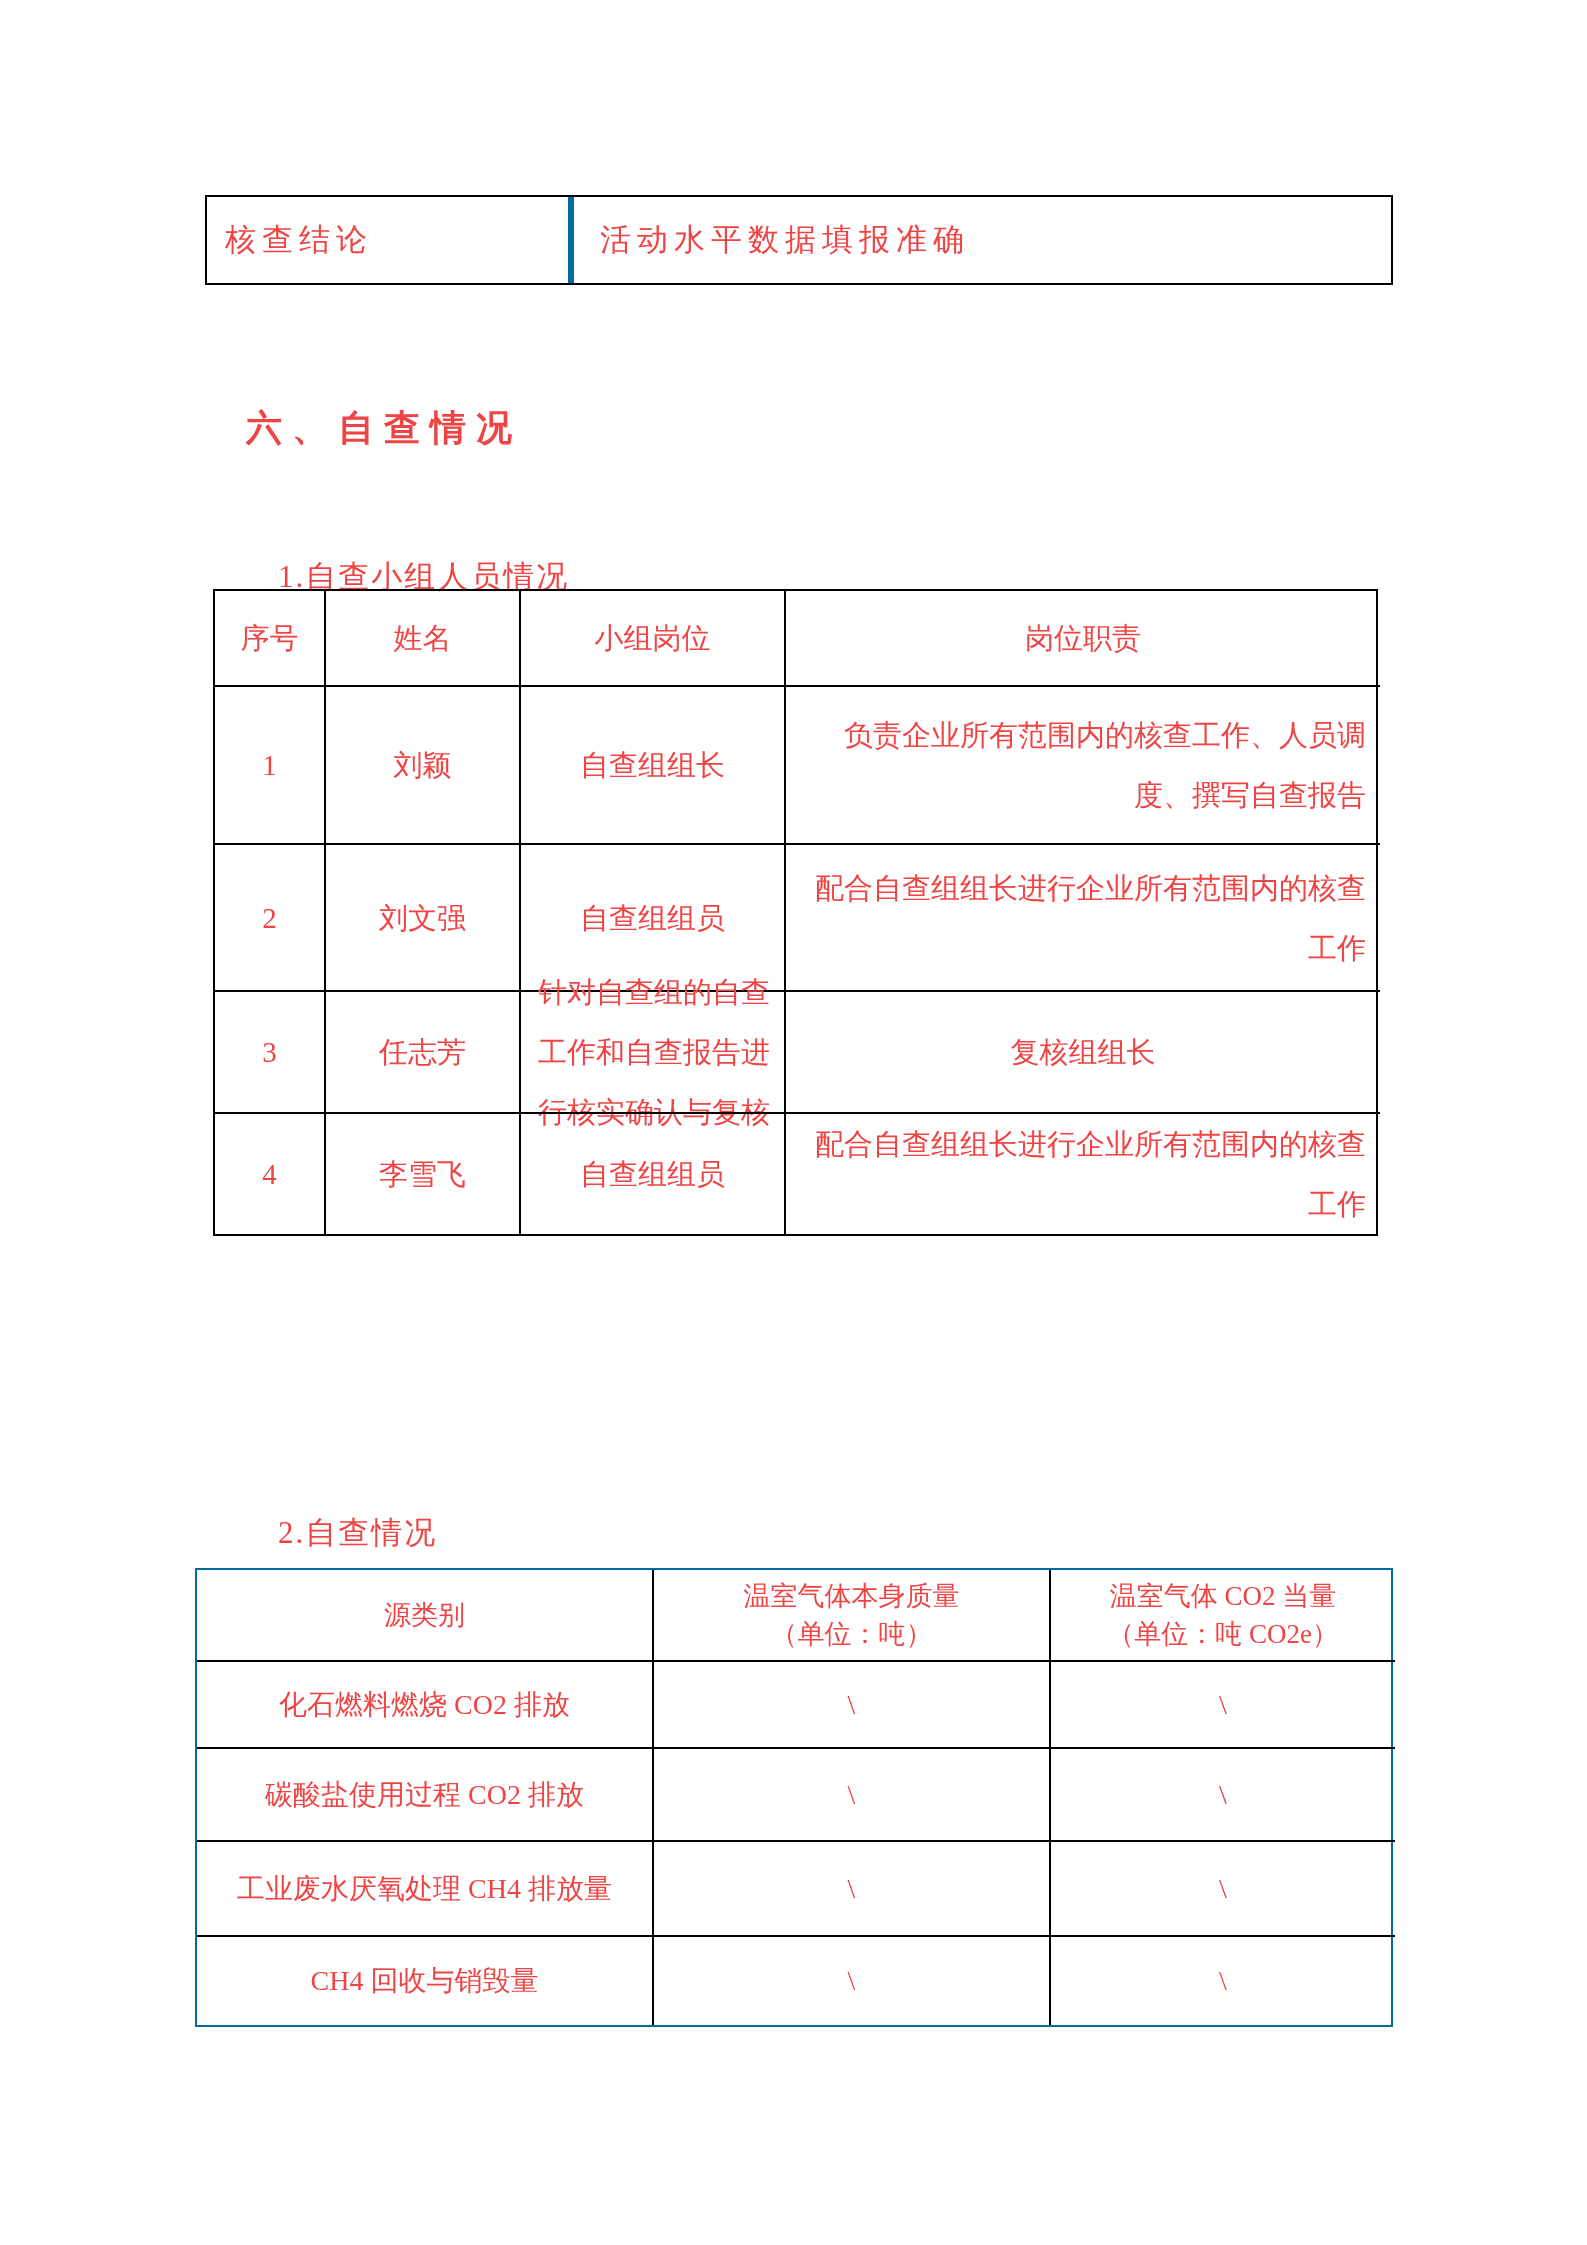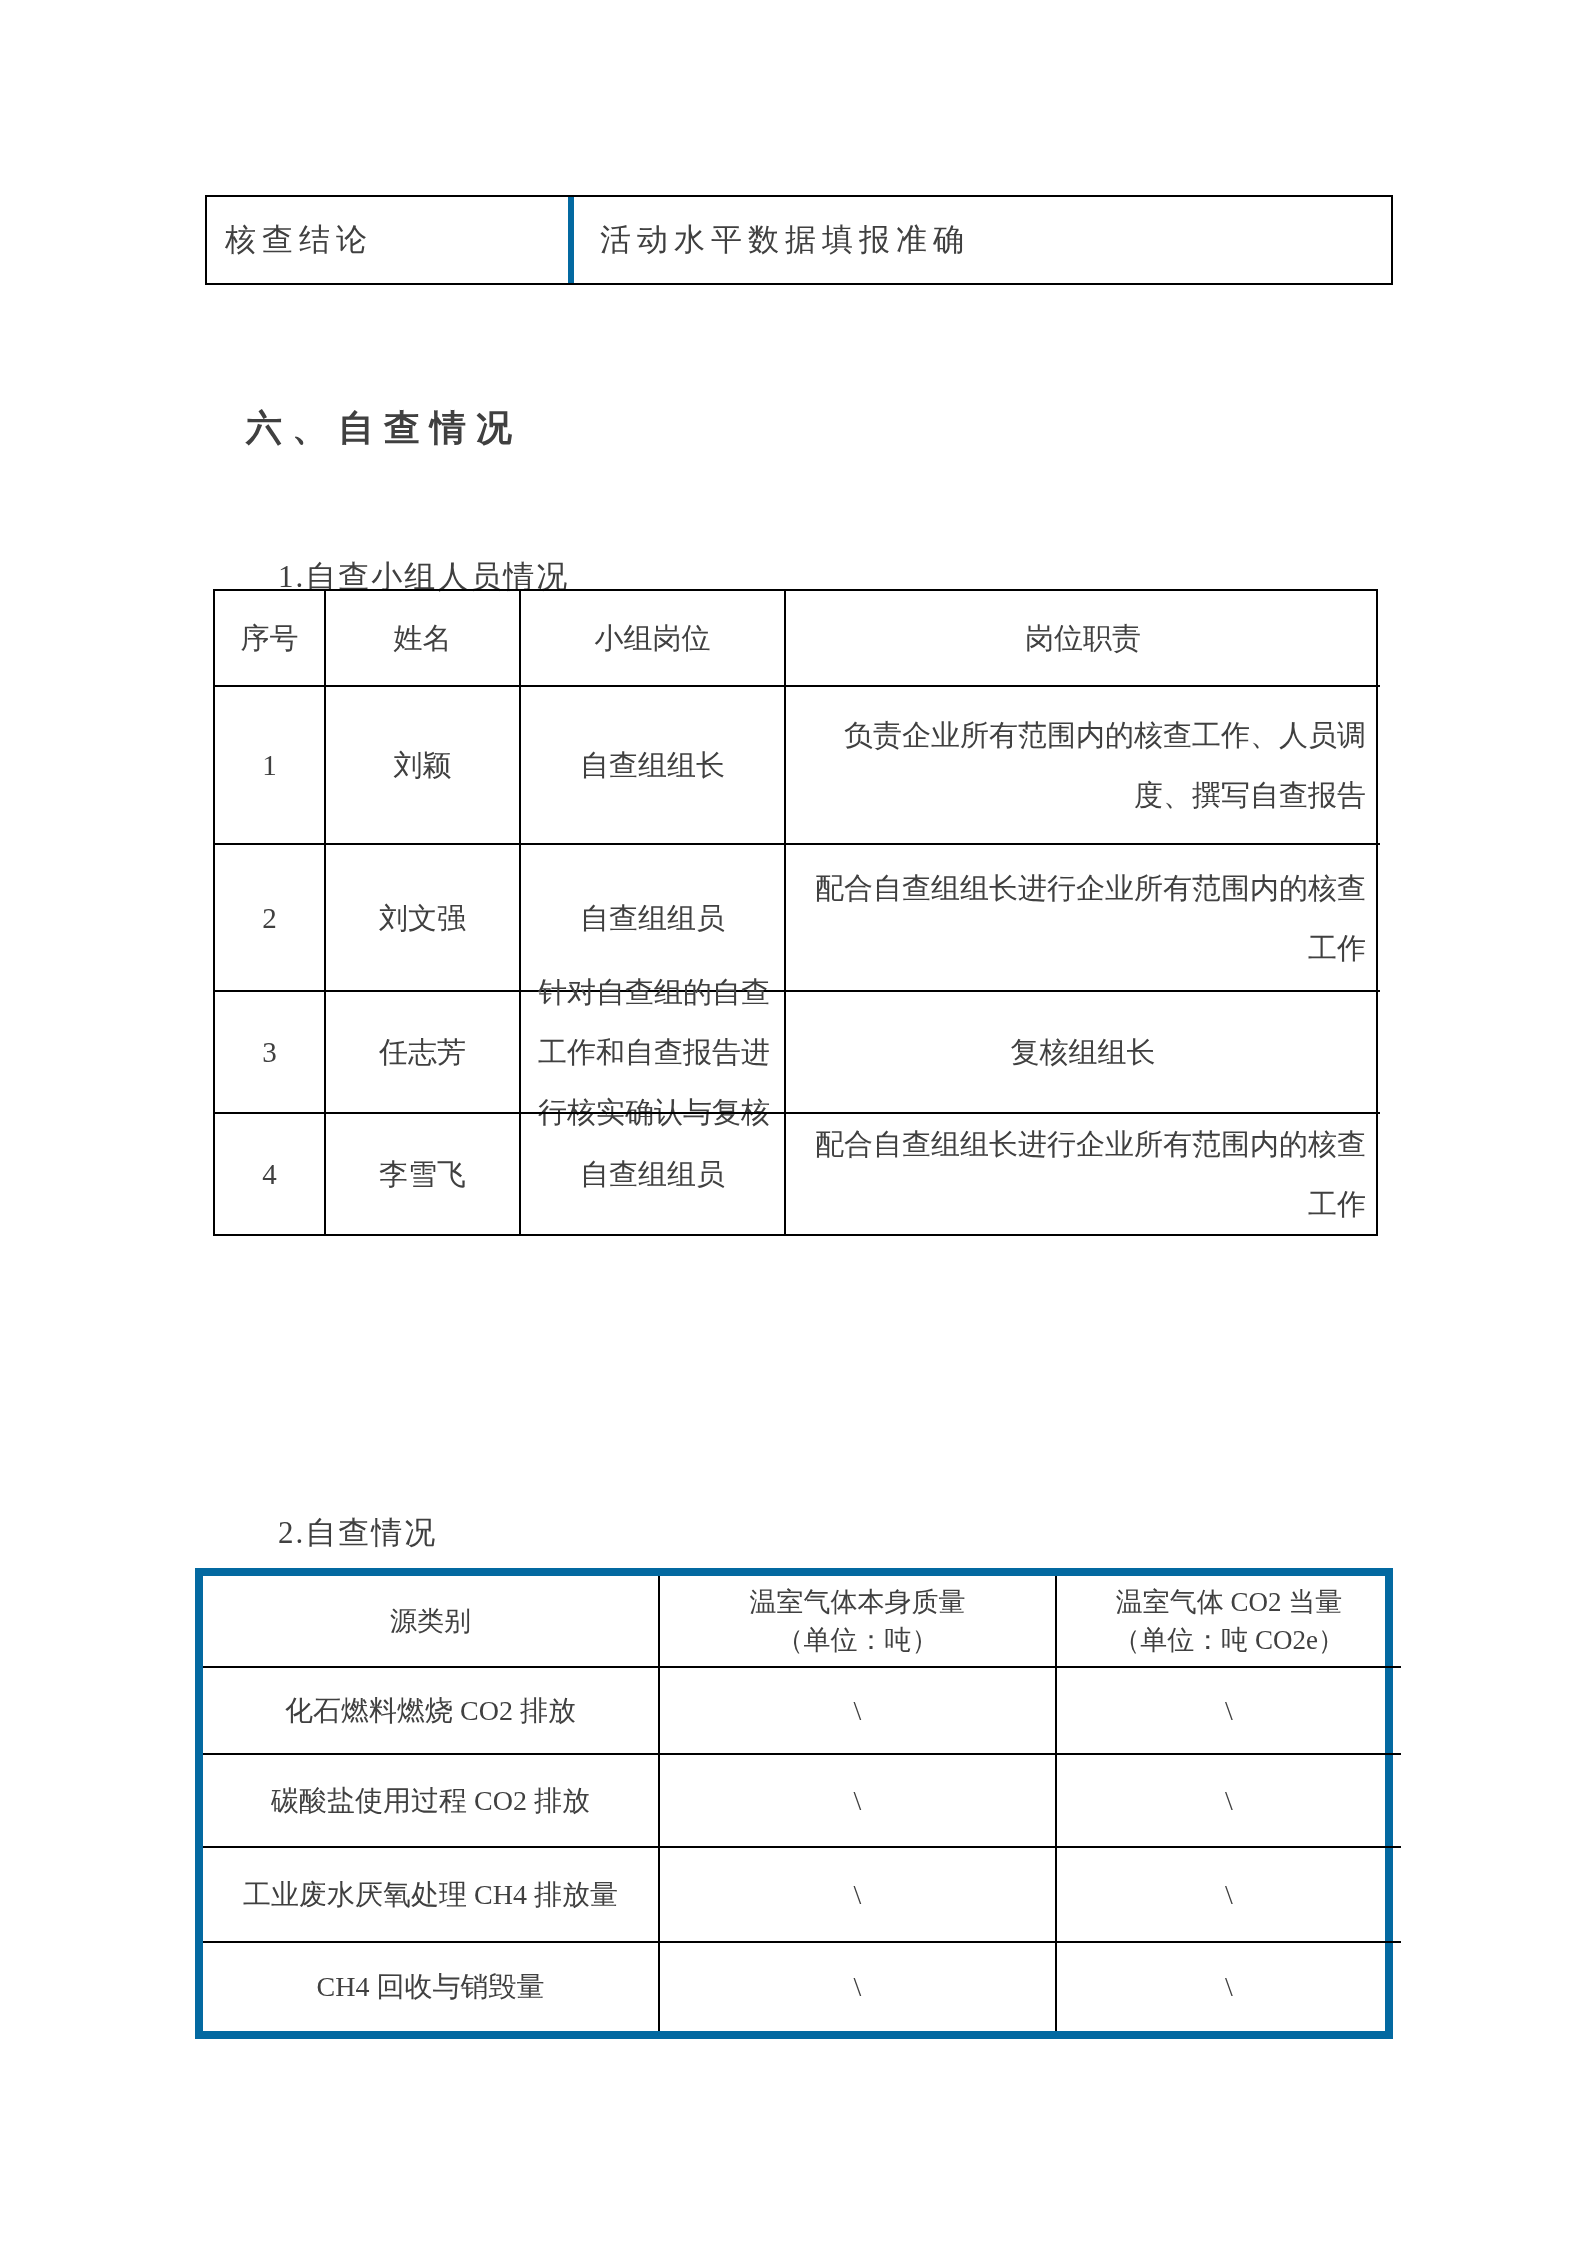--- a/index.html
+++ b/index.html
@@ -5,21 +5,21 @@
   html, body {
     margin: 0;
     padding: 0;
     background: #ffffff;
   }
   .page {
     position: relative;
     width: 1587px;
     height: 2245px;
     background: #ffffff;
-    color: #404040;
+    color: #ef4444;
     font-family: "Liberation Serif", "DejaVu Serif", serif;
     overflow: hidden;
   }
 
   
   .t-conclusion {
     position: absolute;
     left: 205px;
     top: 195px;
     width: 1188px;
@@ -91,21 +91,21 @@
     text-align: right;
     padding: 0 14px;
   }
 
   
   .t-emission {
     position: absolute;
     left: 195px;
     top: 1568px;
     width: 1198px;
-    border: 8px solid #0369a1;
+    border: 2px solid #0369a1;
     box-sizing: border-box;
     display: grid;
     grid-template-columns: 455px 397px 346px;
     grid-template-rows: 90px 87px 93px 95px 90px;
     font-size: 28px;
   }
   .t-emission .cell {
     display: flex;
     flex-direction: column;
     align-items: center;

